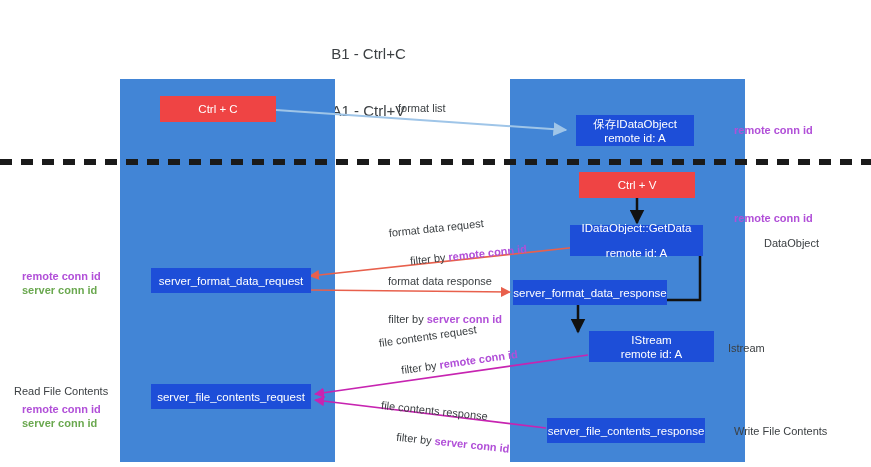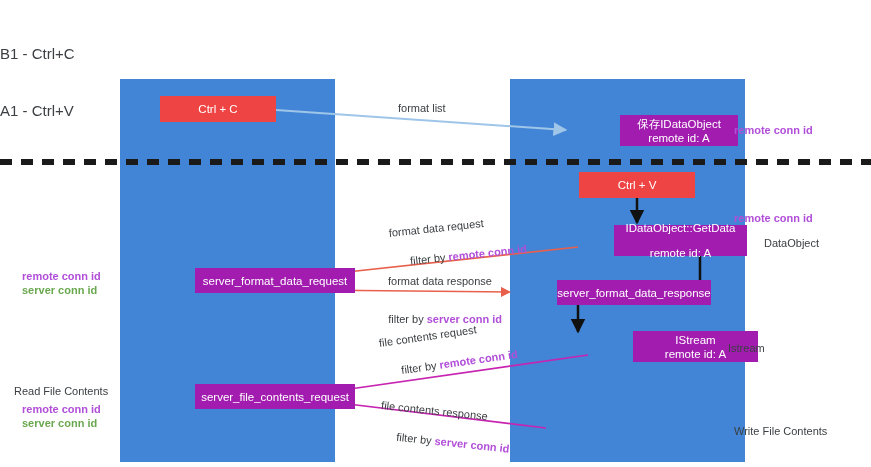--- a/index.html
+++ b/index.html
@@ -13,20 +13,21 @@
   #stage {
     position: relative;
     width: 871px; height: 467px;
     background: #ffffff;
   }
   .abs { position: absolute; }
 
   
   .title {
     left: 0; top: 6px; width: 737px;
+    text-align: center;
     font-size: 15px;
     color: #3c4043;
     line-height: 19px;
     white-space: pre;
   }
 
   
   .lane-head {
     font-size: 11.5px;
     color: #3c4043;
@@ -46,21 +47,21 @@
     flex-direction: column;
     align-items: center;
     justify-content: center;
     color: #ffffff;
     font-size: 11.5px;
     line-height: 14px;
     text-align: center;
     padding: 2px 4px;
   }
   .box.green { background: #ef4444; }
-  .box.orange { background: #a21caf; margin-left: 44px; }
+  .box.orange { background: #1d4ed8; }
 
   
   .lbl {
     font-size: 11px;
     color: #3c4043;
     line-height: 14px;
     white-space: pre;
   }
   .purple { color: #b14fd8; font-weight: bold; }
   .green-t { color: #6aa84f; font-weight: bold; }
@@ -164,20 +165,23 @@
 
   <div class="abs box orange" style="left:589px; top:331px; width:125px; height:31px;">
     <span>IStream</span>
     <span>remote id: A</span>
   </div>
 
   <div class="abs box orange" style="left:151px; top:384px; width:160px; height:25px;">
     <span>server_file_contents_request</span>
   </div>
 
+  <div class="abs box orange" style="left:547px; top:418px; width:158px; height:25px;">
+    <span>server_file_contents_response</span>
+  </div>
 
   <div class="abs lbl" style="left:398px; top:101px;">format list</div>
 
   <div class="abs rot" style="left:388px; top:226px; transform: rotate(-6deg);">
     <div class="lbl">format data request</div>
     <div class="lbl" style="margin-top:2px;">
       <span>filter by </span><span class="purple">remote conn id</span>
     </div>
   </div>
 

